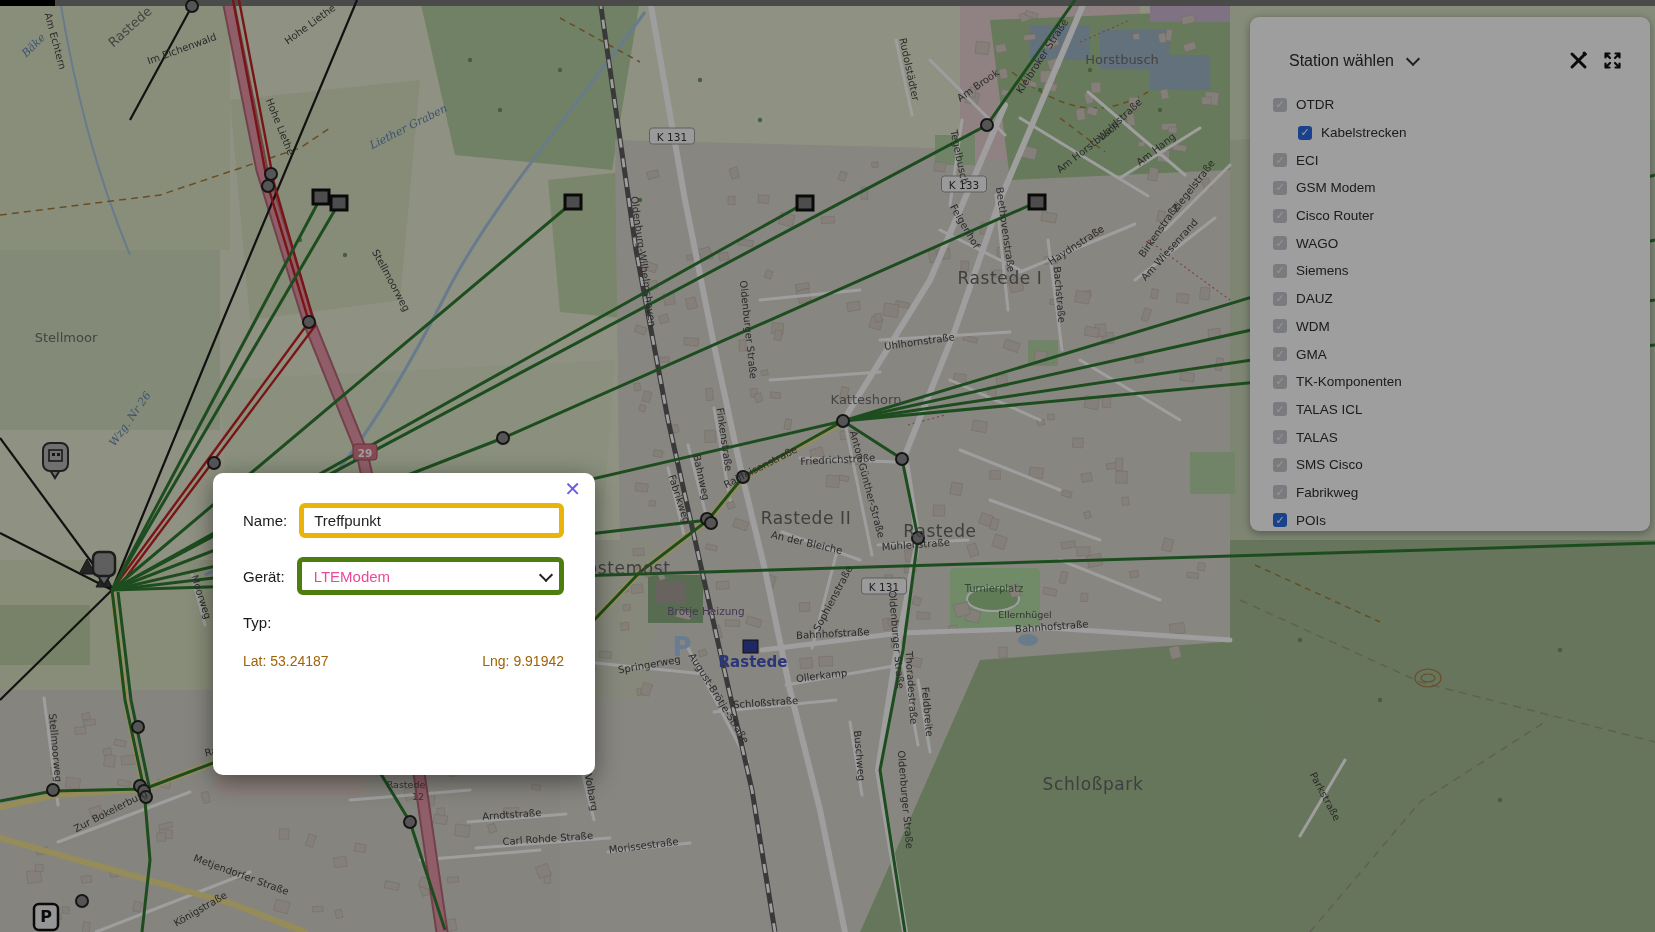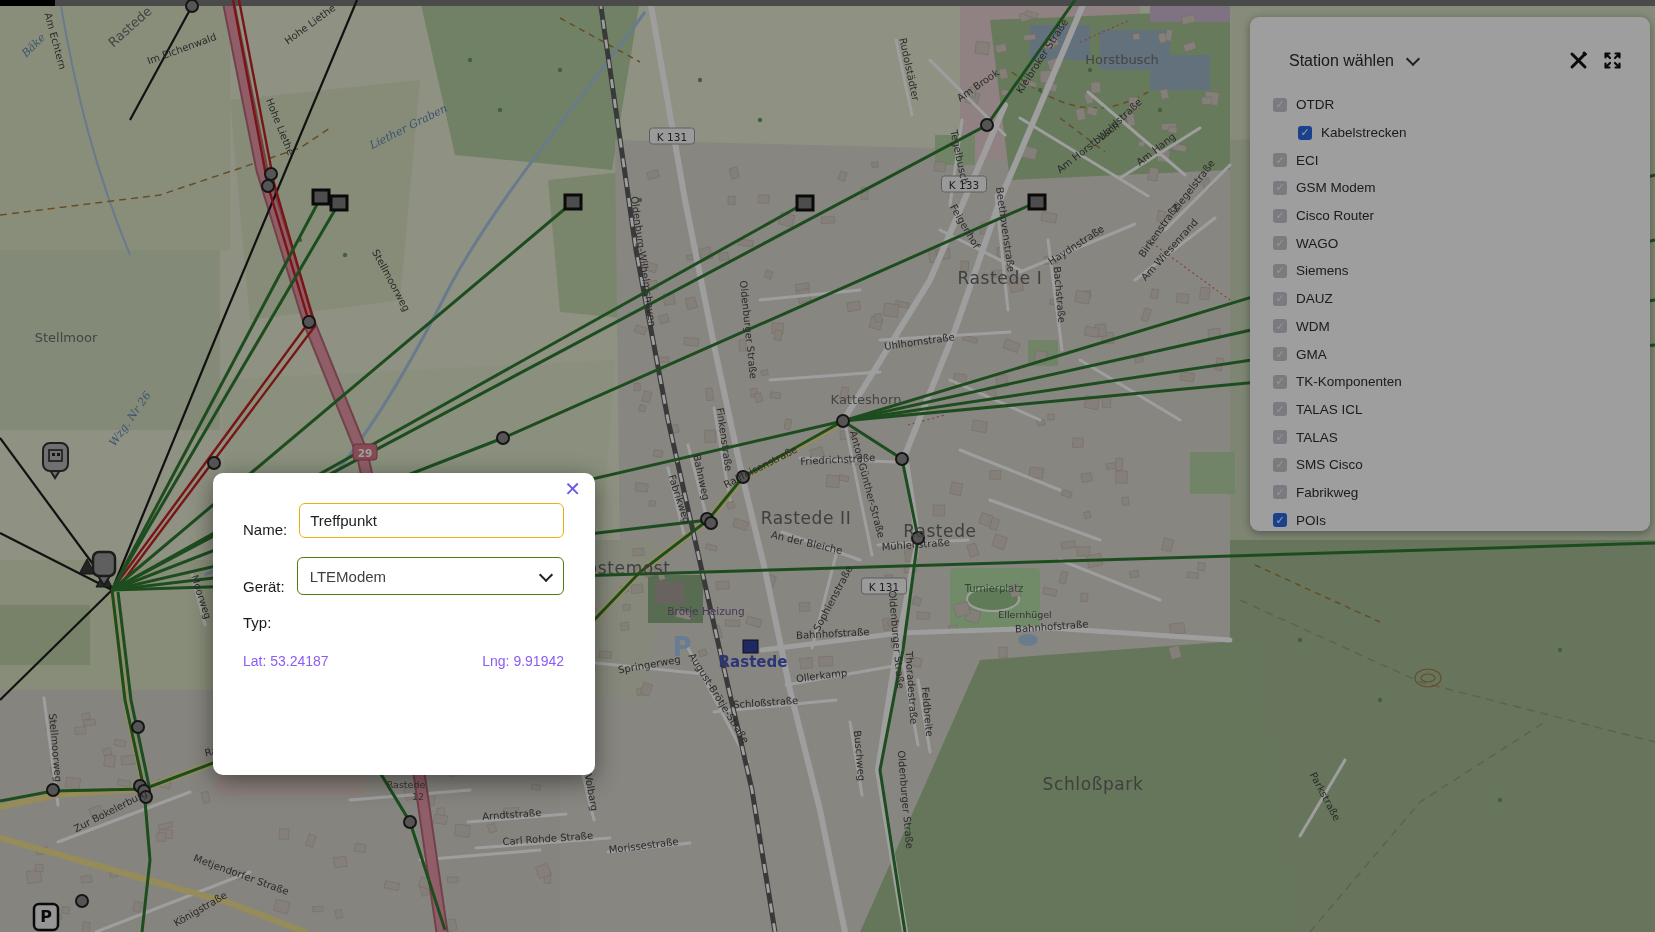--- a/index.html
+++ b/index.html
@@ -39,35 +39,35 @@
   .cb.muted{background:#c3c7cd;color:#f3f3f3;}
   .cb.blue{background:#2a6be2;}
   .st-row.indent{padding-left:25px;}
 
   
   #modal{position:absolute;left:213px;top:473px;width:382px;height:302px;z-index:3;
          background:#fff;border-radius:10px;box-shadow:0 6px 24px rgba(0,0,0,.45);
          box-sizing:border-box;padding:30px 31px 0 30px;}
   #modal-close{position:absolute;top:4px;right:14px;font-size:20px;font-weight:bold;
                color:#6b5ce7;cursor:pointer;font-family:"DejaVu Sans",sans-serif;}
-  .m-row{display:flex;align-items:flex-end;margin-top:19px;}
+  .m-row{display:flex;align-items:center;margin-top:19px;}
   .m-row:first-of-type{margin-top:0;}
   .m-label{font-size:15px;color:#1a1a1a;margin-right:12px;white-space:nowrap;}
-  .m-input{flex:1;height:35px;border:1px solid #eab308;border-radius:6px;
+  .m-input{flex:1;height:35px;border:5px solid #eab308;border-radius:6px;
            padding:0 10px;font-size:15px;color:#222;box-sizing:border-box;
            font-family:"Liberation Sans",sans-serif;outline:none;}
   .sel-wrap{flex:1;position:relative;}
-  .m-select{width:100%;height:38px;border:1px solid #4d7c0f;border-radius:6px;
-            padding:0 28px 0 12px;font-size:15px;color:#404040;background:#fff;
+  .m-select{width:100%;height:38px;border:5px solid #4d7c0f;border-radius:6px;
+            padding:0 28px 0 12px;font-size:15px;color:#ec4899;background:#fff;
             -webkit-appearance:none;appearance:none;box-sizing:border-box;
             font-family:"Liberation Sans",sans-serif;outline:none;}
   .sel-chev{position:absolute;right:13px;top:13px;width:8px;height:8px;pointer-events:none;
             border-right:2.2px solid #222;border-bottom:2.2px solid #222;transform:rotate(45deg);}
   .latlng{display:flex;justify-content:space-between;margin-top:22px;
-          font-size:14px;color:#8b5cf6;}
+          font-size:14px;color:#a16207;}
   #poi-btn{margin-top:16px;width:100%;height:40px;border:none;border-radius:8px;
            background:#4285f4;color:#fff;font-size:16px;font-weight:bold;
            font-family:"Liberation Sans",sans-serif;cursor:pointer;}
 </style>
 </head>
 <body>
 
 <div id="stage">
 
   <svg id="mapsvg" width="1655" height="932" viewBox="0 0 1655 932">

